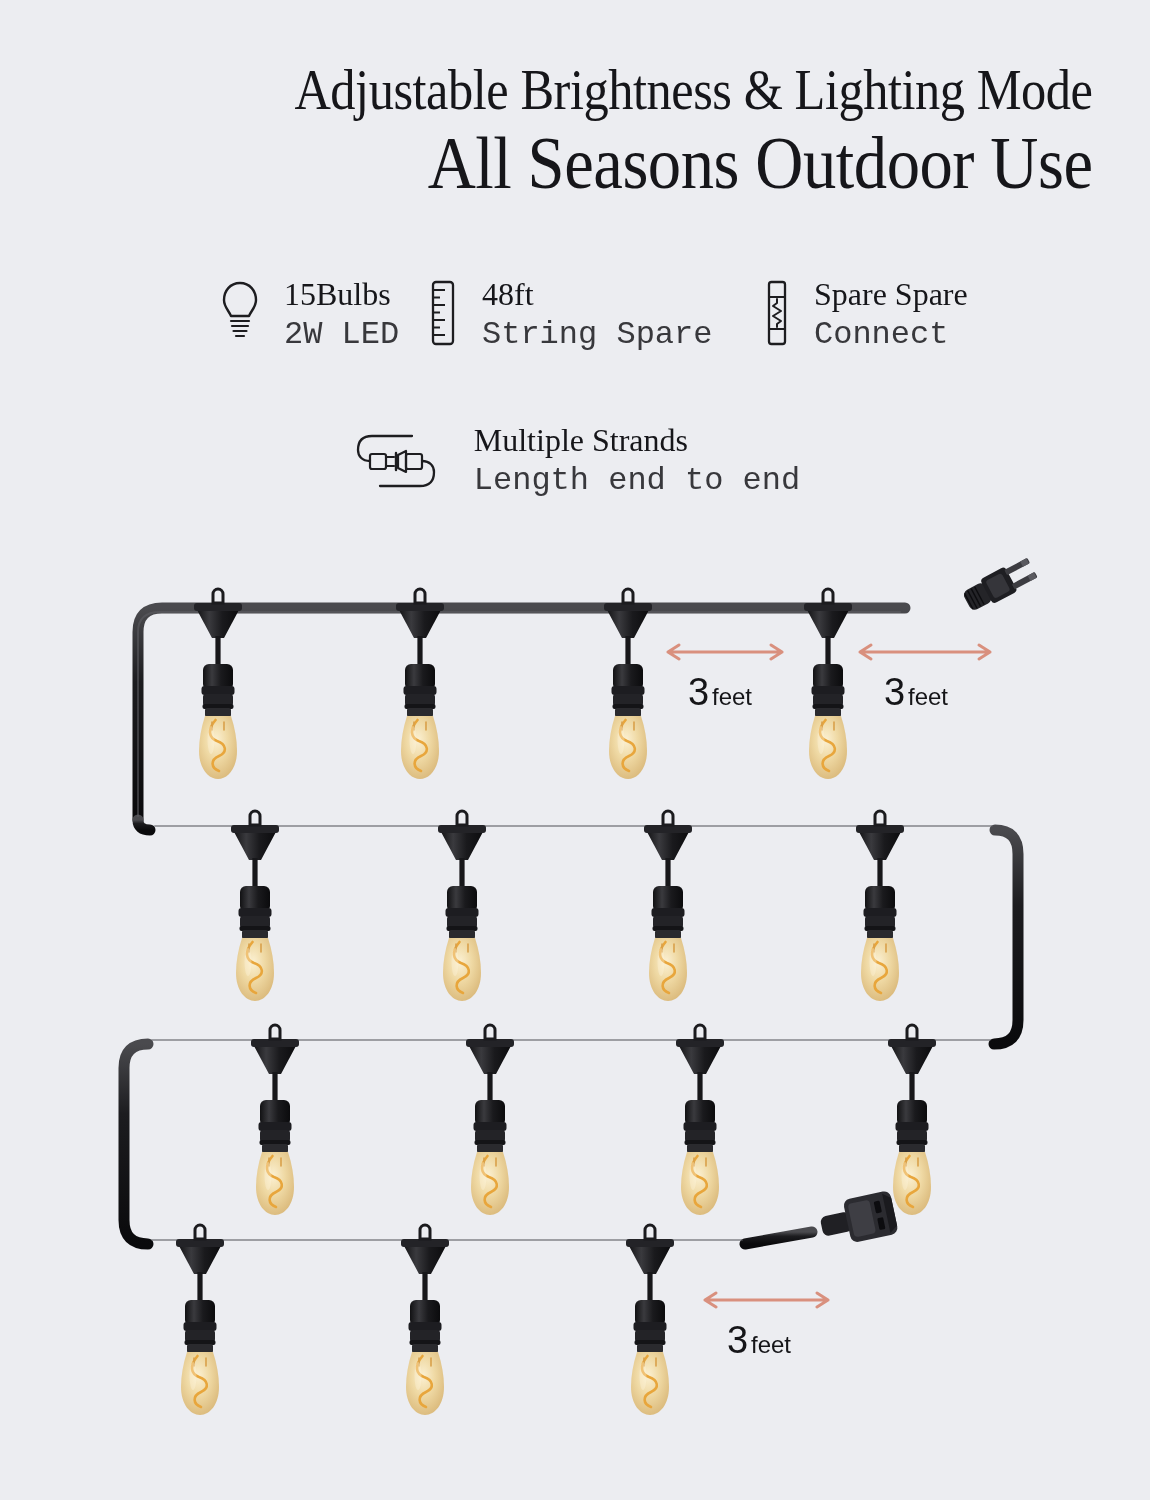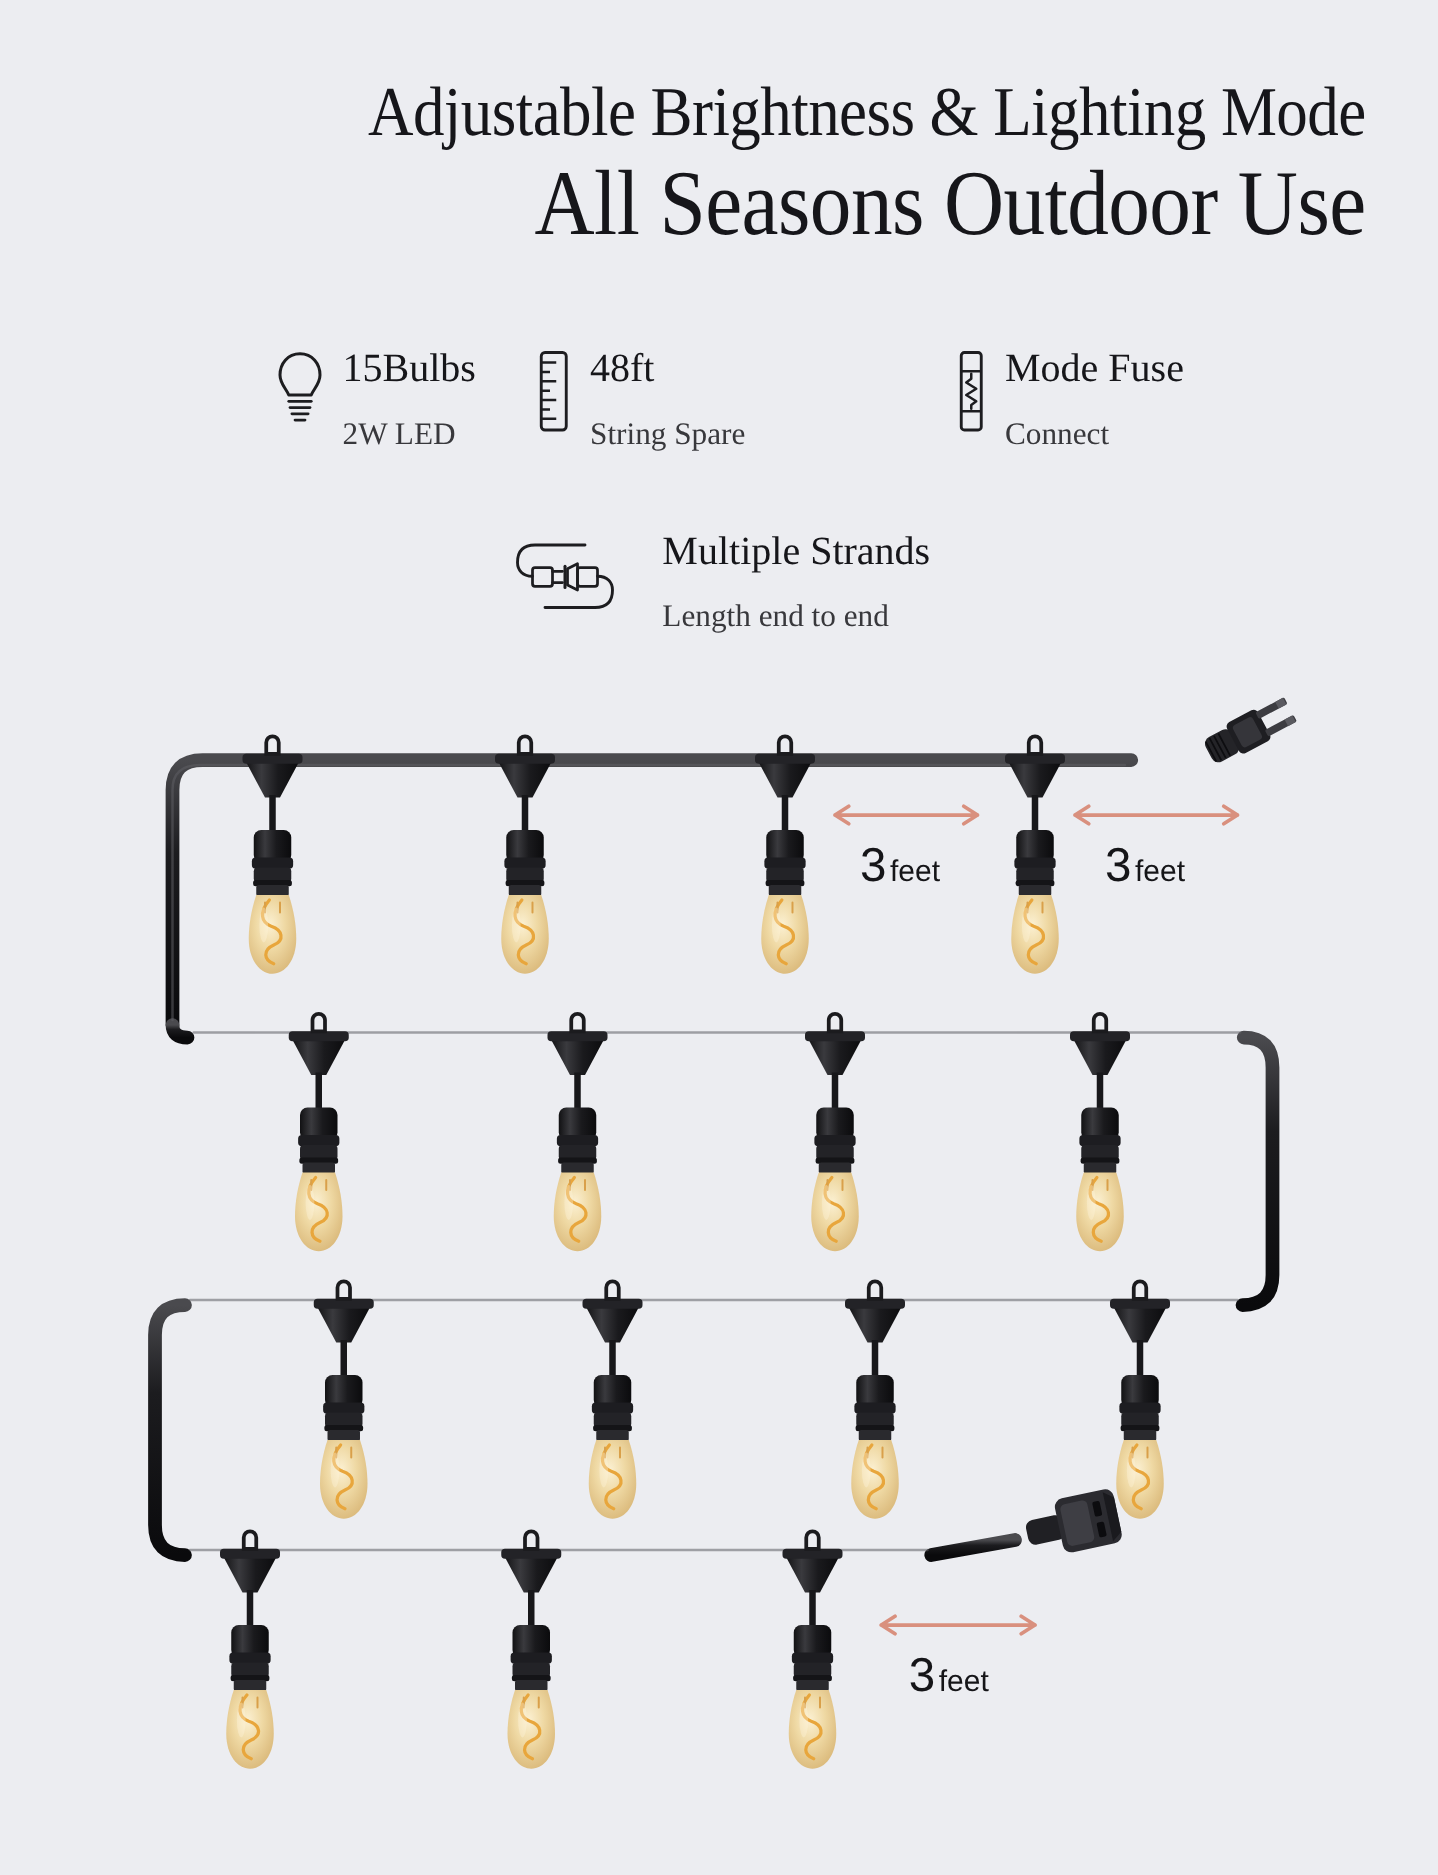--- a/index.html
+++ b/index.html
@@ -29,35 +29,35 @@
     margin-top:8px;
     letter-spacing:-0.5px;
     transform:scaleX(0.90);
   }
 
   
   .features{
     position:absolute;top:278px;left:0;width:1150px;
     display:flex;justify-content:center;gap:0;
   }
-  .feat{display:flex;align-items:flex-start;gap:14px;}
+  .feat{display:flex;align-items:flex-start;gap:24px;}
   .feat.f1{width:330px;padding-left:130px;box-sizing:border-box;}
   .feat.f2{width:340px;padding-left:8px;box-sizing:border-box;}
   .feat.f3{width:300px;padding-left:4px;box-sizing:border-box;}
   .feat-ico{flex:0 0 auto;padding-top:2px;}
   .feat-txt{display:flex;flex-direction:column;}
   .feat-main{
     font-family:"Liberation Serif", serif;
     font-size:32px;line-height:1.06;color:#16161a;
     white-space:nowrap;
   }
   .feat-sub{
-    font-family:Liberation Serif, serif;
-    font-size:25px;line-height:1.22;color:#38383c;
-    margin-top:21px;white-space:nowrap;
+    font-family:Liberation Mono, monospace;
+    font-size:32px;line-height:1.22;color:#38383c;
+    margin-top:3px;white-space:nowrap;
   }
 
   .strands{
     position:absolute;top:424px;left:0;width:1150px;
     display:flex;justify-content:center;
   }
   .strands .feat{padding-left:0;width:auto;gap:32px;}
 
   
   #diagram{position:absolute;left:0;top:520px;width:1150px;height:900px;}
@@ -117,21 +117,21 @@
   <div class="feat f3">
     <span class="feat-ico">
       <svg width="26" height="66" viewBox="0 0 26 66">
         <rect x="5" y="2" width="16" height="62" rx="2.5" ry="2.5" fill="none" stroke="#1d1d20" stroke-width="2.3"></rect>
         <line x1="5" y1="17" x2="21" y2="17" stroke="#1d1d20" stroke-width="2"></line>
         <line x1="5" y1="49" x2="21" y2="49" stroke="#1d1d20" stroke-width="2"></line>
         <path d="M13 19 L13 23 L9 26 L17 31 L9 36 L17 41 L13 44 L13 47" fill="none" stroke="#1d1d20" stroke-width="2" stroke-linejoin="round" stroke-linecap="round"></path>
       </svg>
     </span>
     <span class="feat-txt">
-      <span class="feat-main">Mode Fuse</span>
+      <span class="feat-main">Spare Spare</span>
       <span class="feat-sub">Connect</span>
     </span>
   </div>
 
 </div>
 
 <div class="strands">
   <div class="feat">
     <span class="feat-ico">
       <svg width="92" height="70" viewBox="0 0 92 70">

